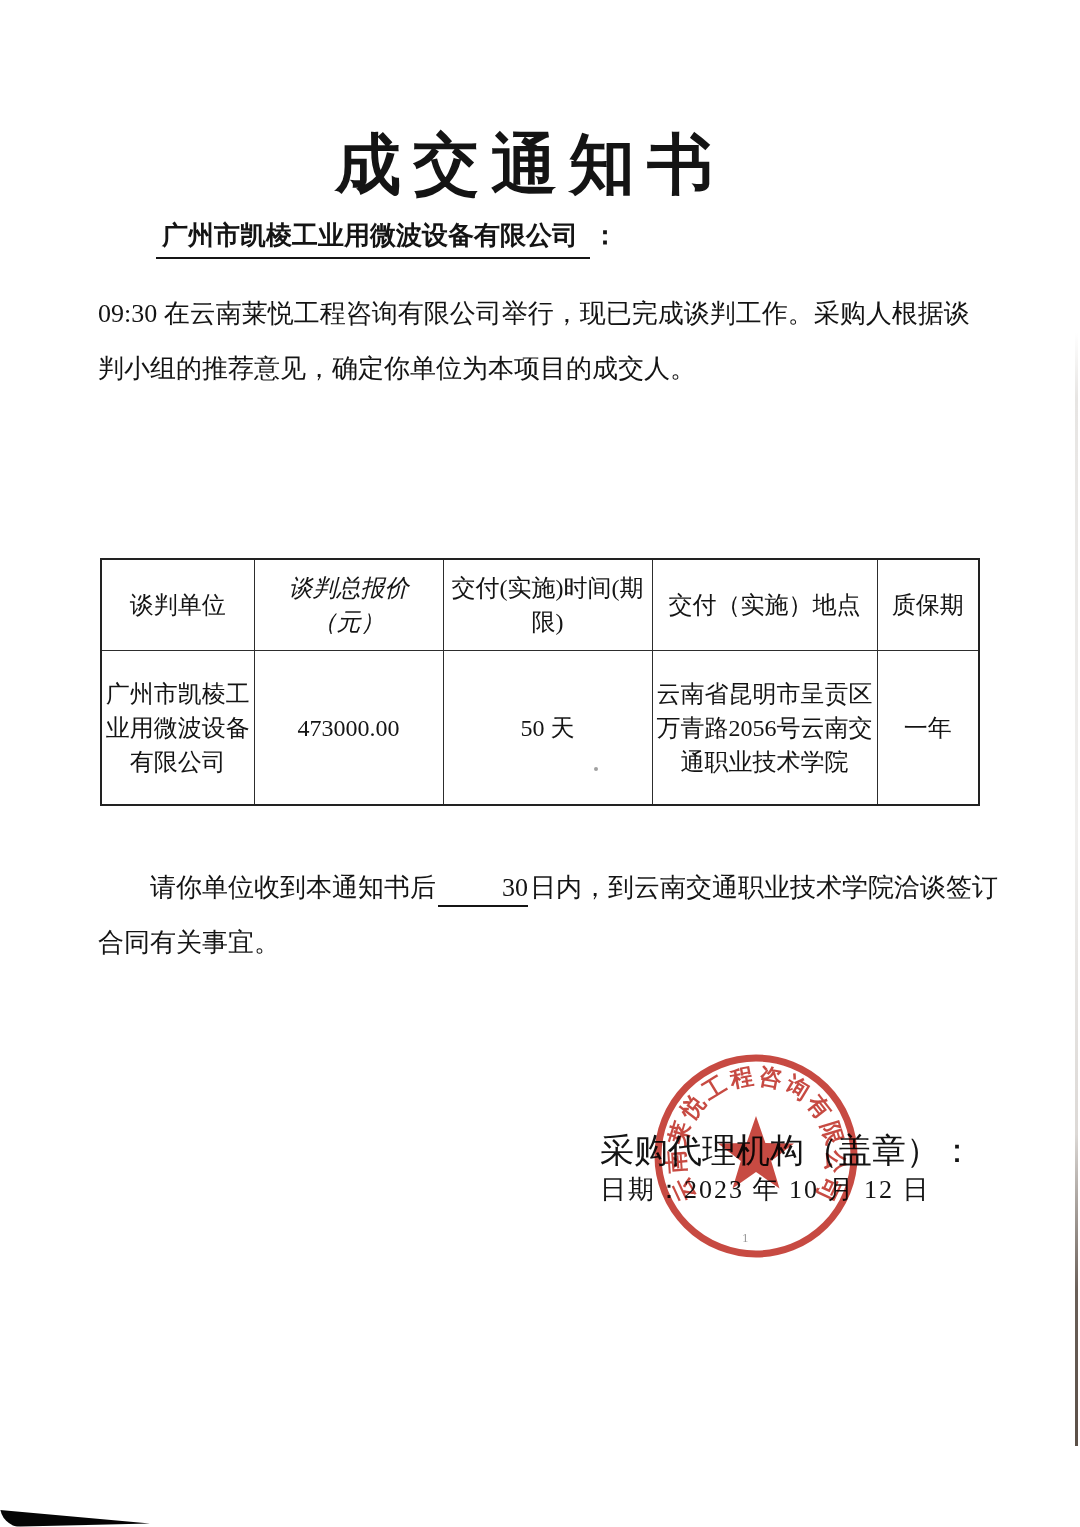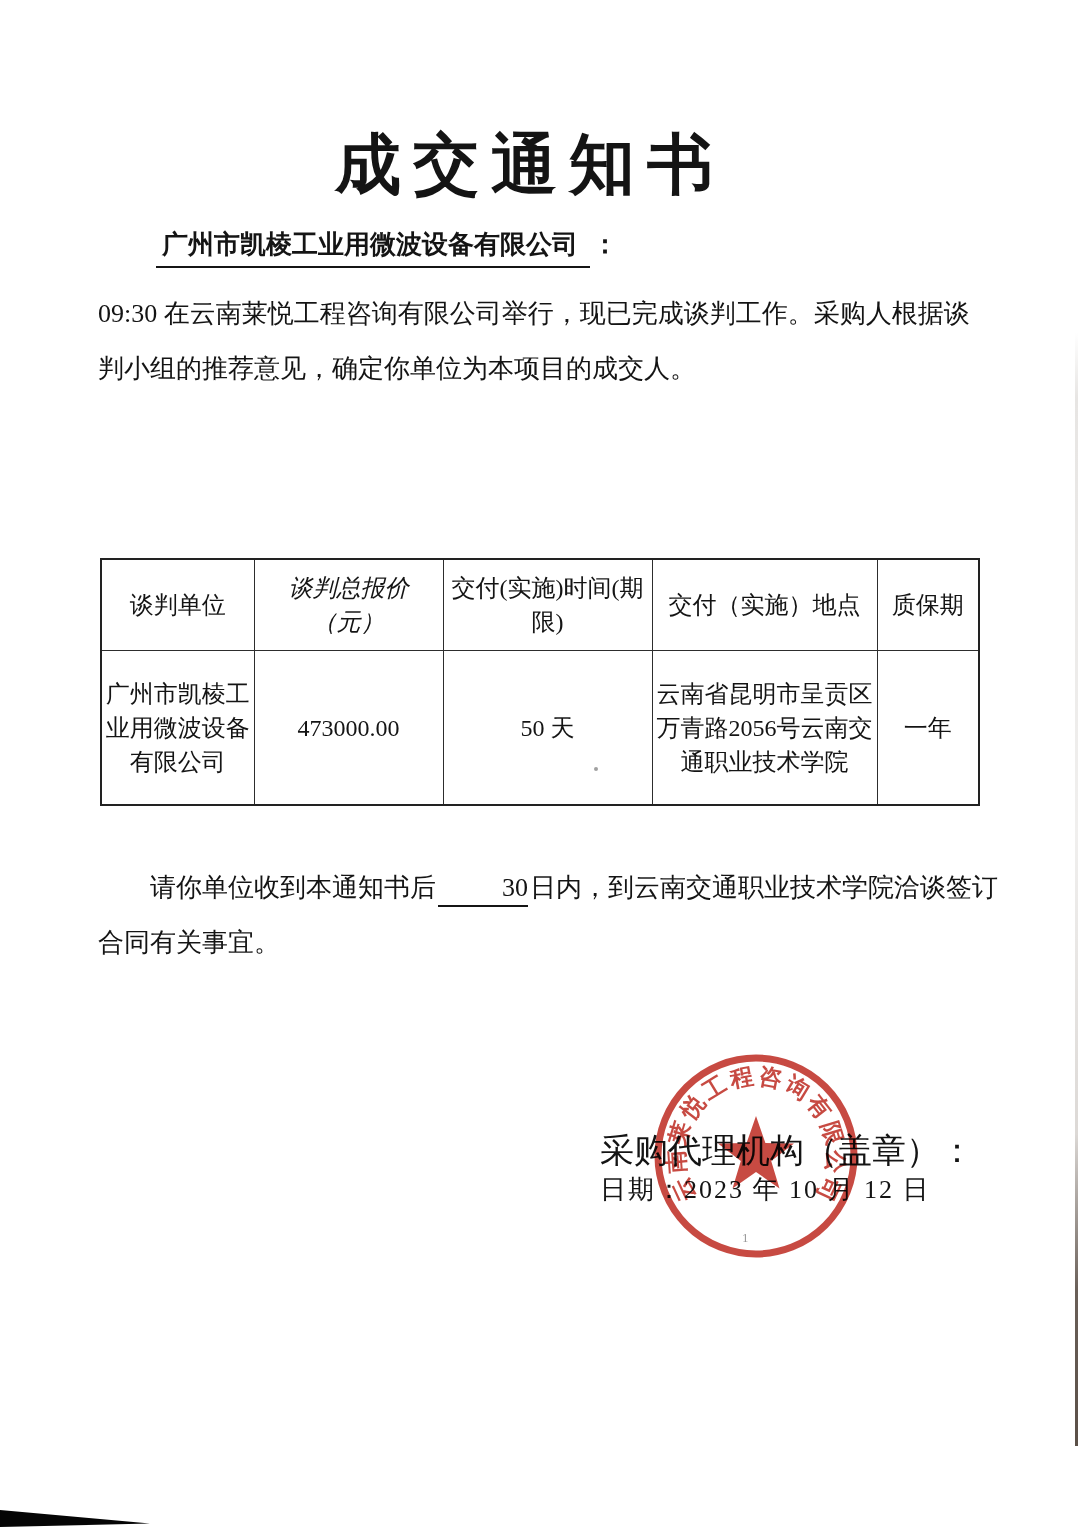--- a/index.html
+++ b/index.html
@@ -3,32 +3,33 @@
 <meta charset="utf-8">
 <style>
   html,body{margin:0;padding:0;background:#ffffff;}
   .page{
     position:relative;
     width:1080px;height:1527px;
     background:#ffffff;
     overflow:hidden;
     font-family:"Liberation Serif","DejaVu Serif",serif;
     color:#141414;
+    border-radius:21px;
   }
   
   .doc-title{
     position:absolute;top:120px;left:0;width:1080px;
     text-align:center;
     font-size:66px;font-weight:bold;letter-spacing:12px;
     transform:translateX(-10px);
     white-space:nowrap;
   }
   
   .addressee{
-    position:absolute;top:227px;left:156px;
+    position:absolute;top:218px;left:156px;
     font-size:26px;font-weight:bold;white-space:nowrap;
   }
   .addressee .addr-name{
     display:inline-block;
     border-bottom:2.5px solid #151515;
     padding:0 12px 4px 6px;
   }
   .addressee .addr-colon{margin-left:2px;}
   
   .body-par{

